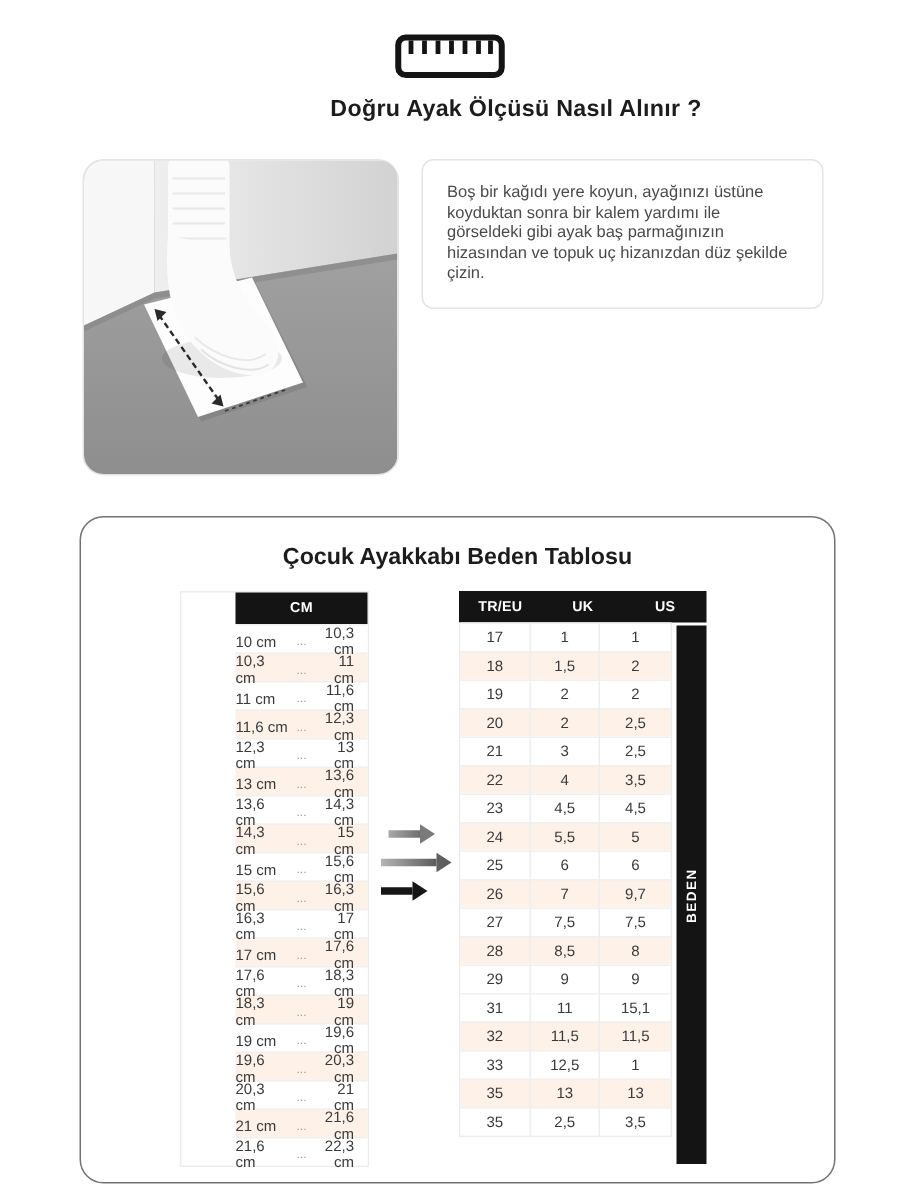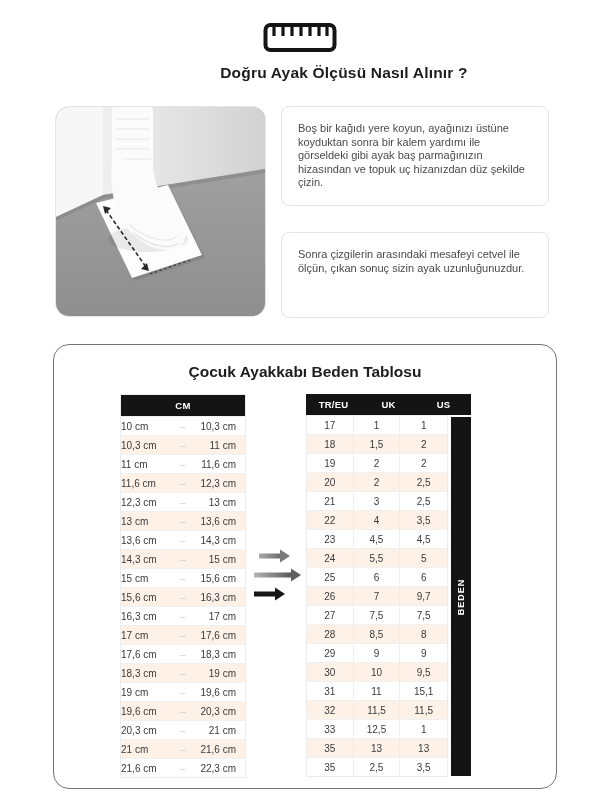--- a/index.html
+++ b/index.html
@@ -21,21 +21,21 @@
   .text-card.second { top:232px; height:86px; }
   .text-card p { font-size:11px; line-height:13.5px; color:#4a4a4a; }
 
   
   .table-card { position:absolute; left:53px; top:344px; width:504px; height:445px;
                 border:1px solid #737373; border-radius:16px; background:#fff; }
   .table-title { position:absolute; top:18px; left:0; width:100%; text-align:center;
                  font-size:15.5px; font-weight:bold; color:#1c1c1c; }
 
   
-  .cm-table { position:absolute; left:66px; top:49px; width:126px; border:1px solid #ececec; }
+  .cm-table { position:absolute; left:66px; top:49px; width:126px; border:1px solid #ececec;padding-left:36px; }
   .cm-head { height:21px; background:#141414; color:#fff; font-size:9.5px; font-weight:bold;
              display:flex; align-items:center; justify-content:center; letter-spacing:.3px; }
   .crow { display:grid; grid-template-columns:1fr 18px 1fr; align-items:center; height:19px;
           font-size:10px; color:#3a3a3a; border-top:1px solid #f0f0f0; background:#fff; }
   .crow.alt { background:#fdf1e8; }
   .crow .c1 { }
   .crow .dots { text-align:center; color:#9a9a9a; font-size:8px; line-height:8px; }
   .crow .c2 { text-align:right; padding-right:9px; }
 
   
@@ -117,23 +117,20 @@
       <line x1="50" y1="103" x2="90" y2="160" stroke="#2a2a2a" stroke-width="1.6" stroke-dasharray="4,2.5"></line>
       <polygon points="47,99 55,101 49,107" fill="#2a2a2a"></polygon>
       <polygon points="93,164 85,162 91,156" fill="#2a2a2a"></polygon>
 
       <line x1="94" y1="167" x2="134" y2="153" stroke="#3a3a3a" stroke-width="1.2" stroke-dasharray="2.5,2.5"></line>
     </svg>
   </div>
 
   <div class="text-card first">
     <p>Boş bir kağıdı yere koyun, ayağınızı üstüne koyduktan sonra bir kalem yardımı ile görseldeki gibi ayak baş parmağınızın hizasından ve topuk uç hizanızdan düz şekilde çizin.</p>
-  </div>
-  <div class="text-card second">
-    <p>Sonra çizgilerin arasındaki mesafeyi cetvel ile ölçün, çıkan sonuç sizin ayak uzunluğunuzdur.</p>
   </div>
 
   <div class="table-card">
     <div class="table-title">Çocuk Ayakkabı Beden Tablosu</div>
 
     <div class="cm-table">
       <div class="cm-head">CM</div>
       <div id="cmRows">
           <div class="crow">
             <span class="c1">10 cm</span>
@@ -321,25 +318,20 @@
           <div class="srow alt">
             <span>28</span>
             <span>8,5</span>
             <span>8</span>
           </div>
           <div class="srow">
             <span>29</span>
             <span>9</span>
             <span>9</span>
           </div>
-          <div class="srow alt">
-            <span>30</span>
-            <span>10</span>
-            <span>9,5</span>
-          </div>
           <div class="srow">
             <span>31</span>
             <span>11</span>
             <span>15,1</span>
           </div>
           <div class="srow alt">
             <span>32</span>
             <span>11,5</span>
             <span>11,5</span>
           </div>

